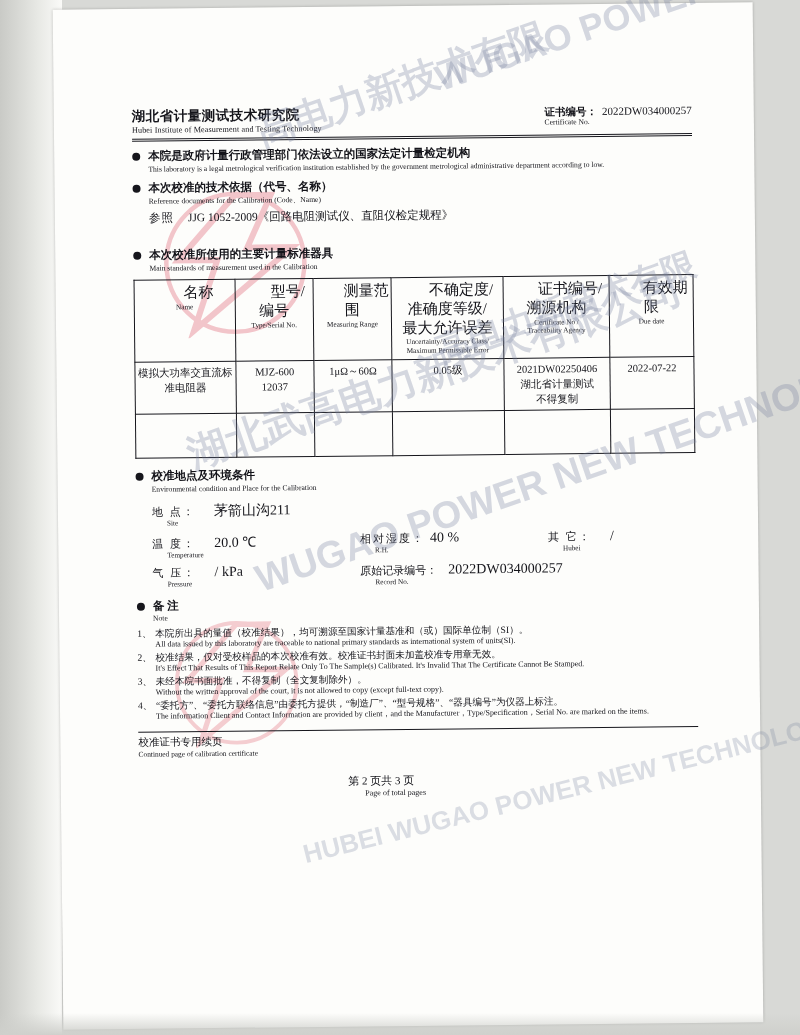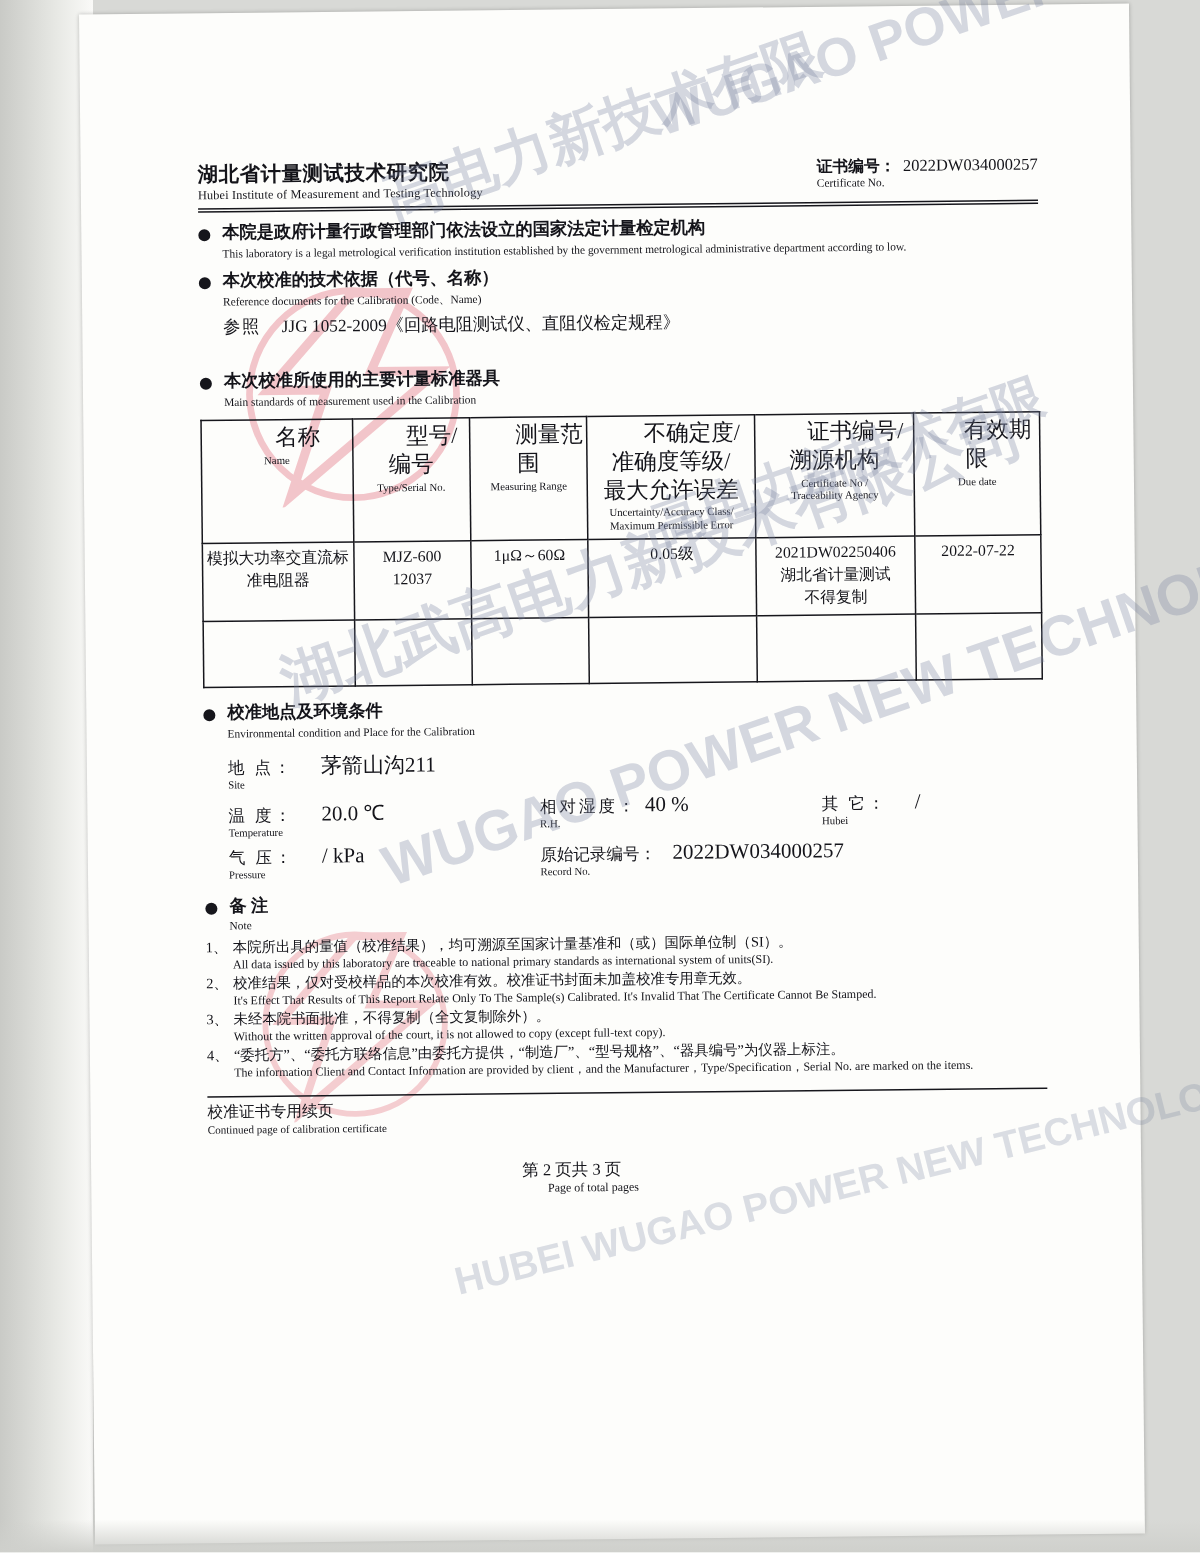--- a/index.html
+++ b/index.html
@@ -79,21 +79,21 @@
   .th-en { font-size: 7.2px; line-height: 1.2; display: block; margin-top: 1px; }
   table.std td { font-size: 10.5px; line-height: 1.45; height: 44px; }
   .tall td { height: 258px; }
 
   
   .env { margin-top: 9px; }
   .env-row { display: flex; font-size: 11px; margin-top: 5px; }
   .env-cell { display: flex; align-items: baseline; }
   .lbl { width: 62px; flex: none; }
   .lbl .cn { font-size: 11px; letter-spacing: 2px; font-family: Liberation Serif, serif; }
-  .lbl .en { font-size: 7.2px; display: block; letter-spacing: 0; }
+  .lbl .en { font-size: 7.2px; display: block; letter-spacing: 0; margin-left: 15px; }
   .val { font-size: 14px; border-bottom: none; min-width: 60px; }
   .env-c1 { width: 210px; }
   .env-c2 { width: 190px; }
   .env-c3 { width: 150px; }
   ol.note-list {
     margin: 4px 0 0 0;
     padding: 0;
     list-style: none;
     font-size: 9.6px;
     line-height: 1.3;

